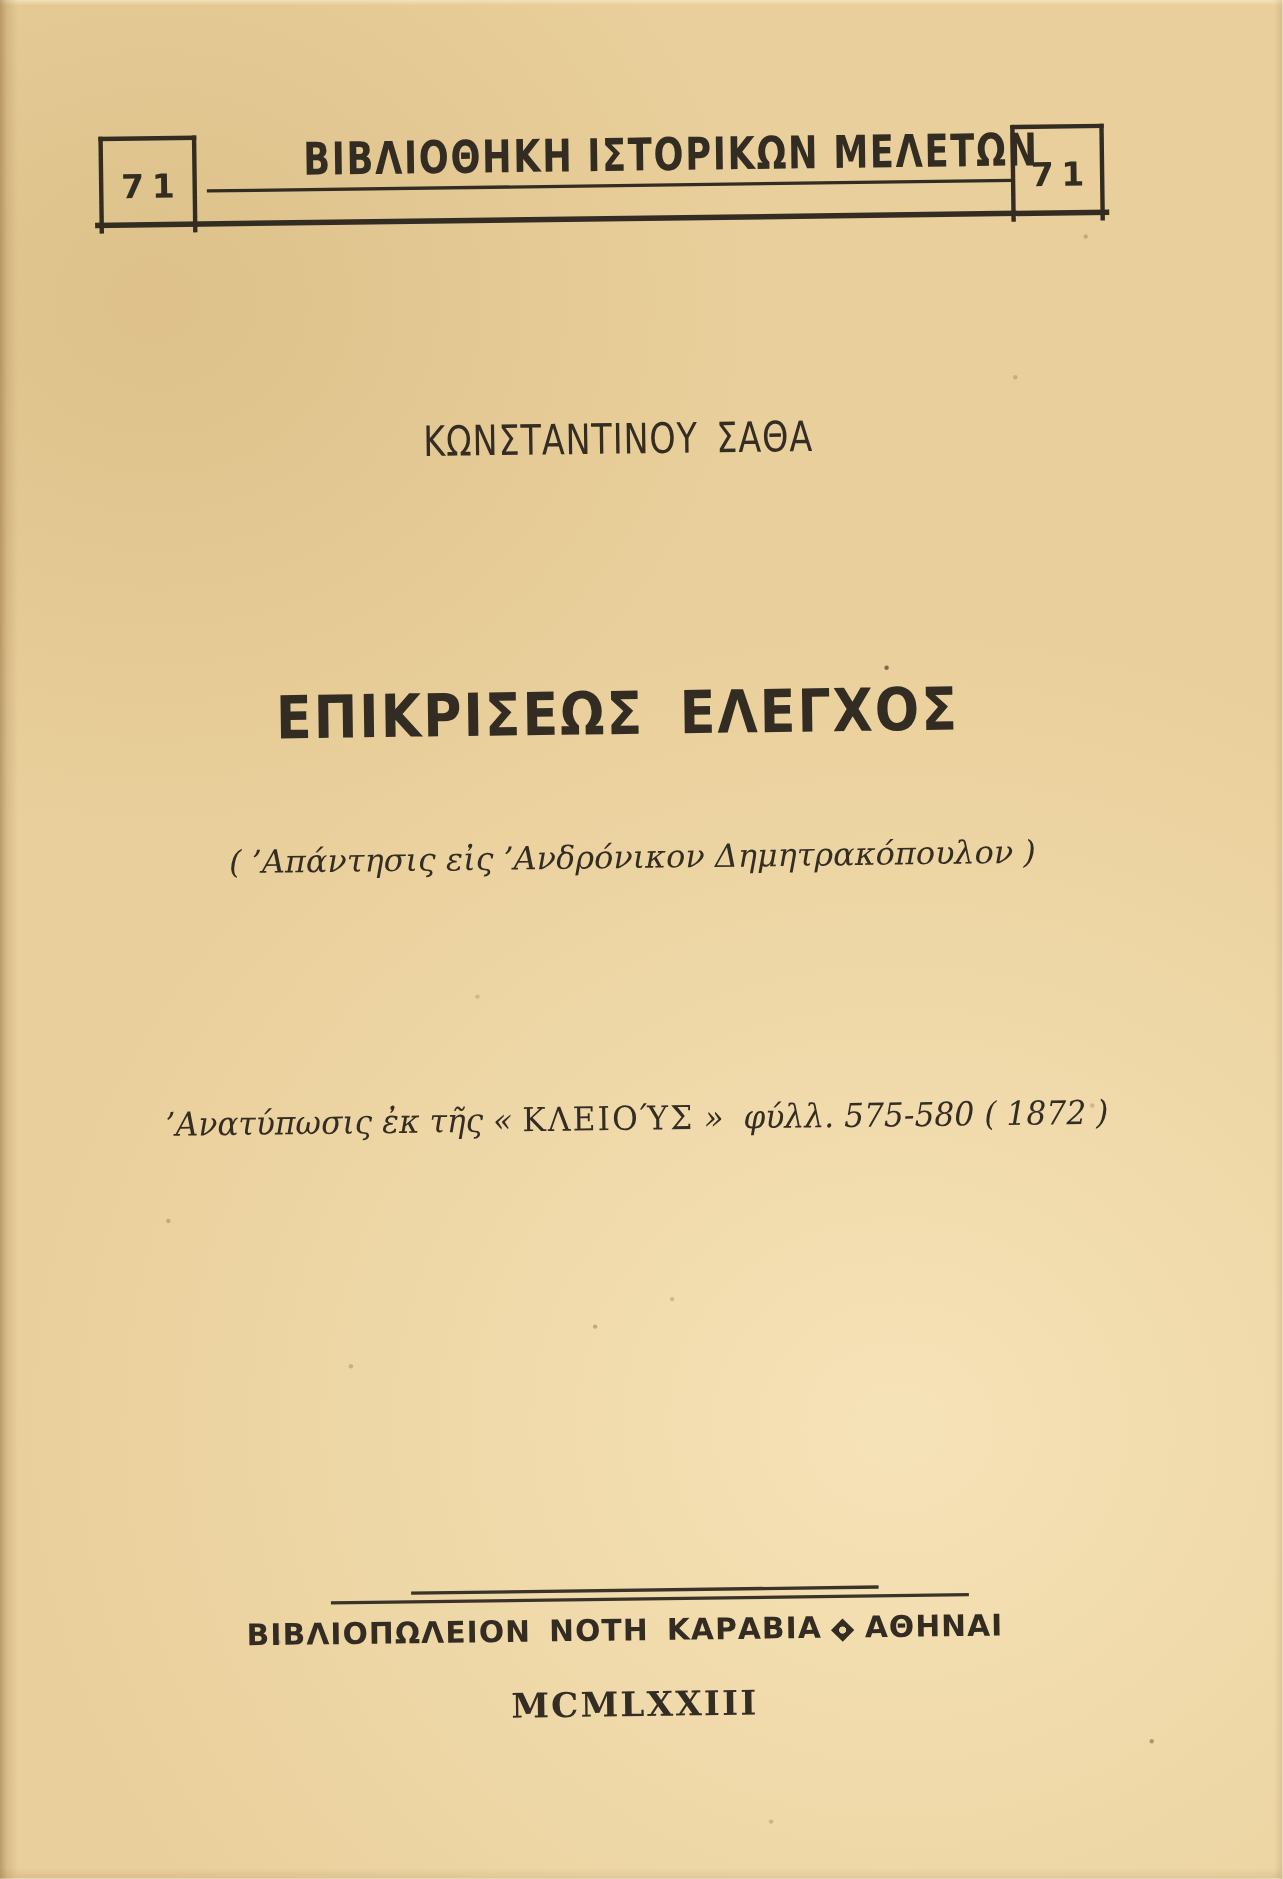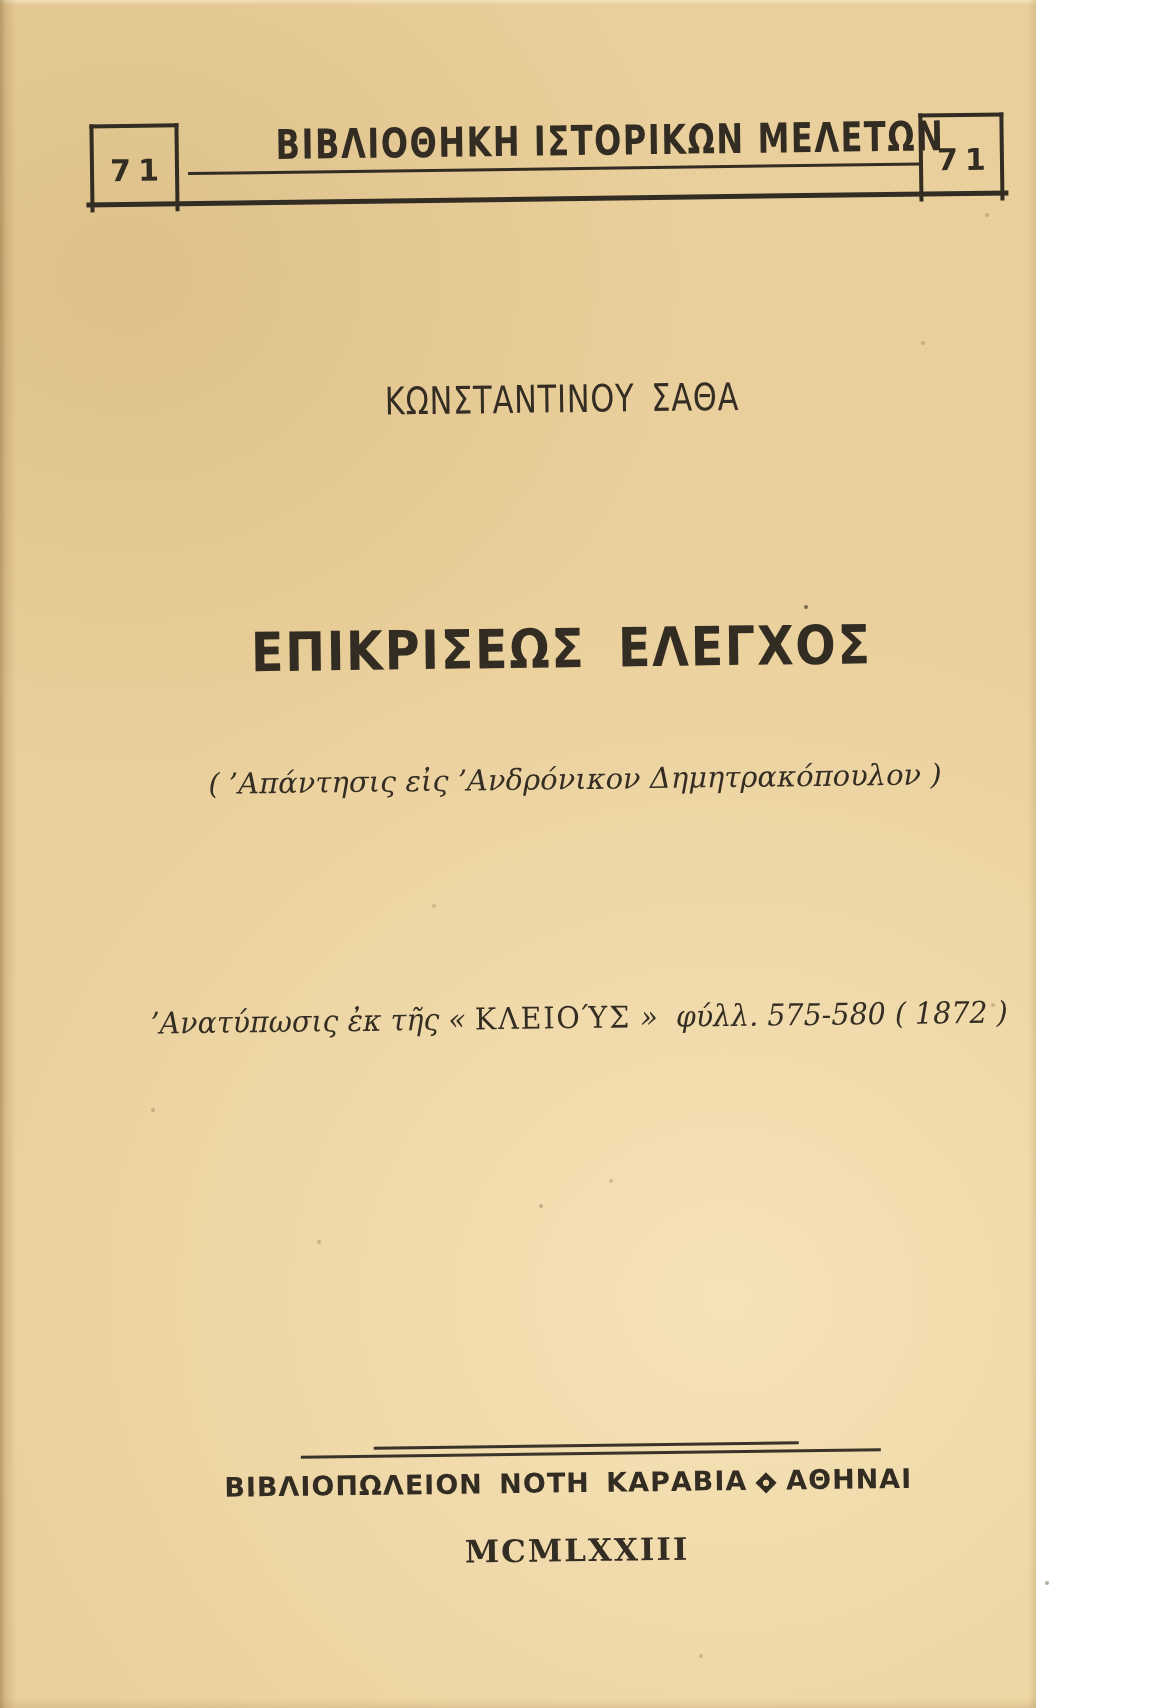--- a/index.html
+++ b/index.html
@@ -1,21 +1,21 @@
 <!DOCTYPE html>
 <html><head>
 <meta charset="utf-8">
 <style>
   html,body{margin:0;padding:0;}
   body{
     width:1166px;height:1708px;overflow:hidden;
     font-family:"DejaVu Sans", sans-serif;
   }
   .page{
-    position:relative;width:1036px;height:1708px;
+    position:relative;width:1166px;height:1708px;
     background-color:#e9cf9b;
     background-image:
       linear-gradient(90deg, rgba(140,104,58,.50) 0px, rgba(140,104,58,.20) 6px, rgba(140,104,58,0) 16px),
       linear-gradient(270deg, rgba(140,104,58,.18) 0px, rgba(140,104,58,0) 8px),
       linear-gradient(180deg, rgba(252,242,212,.55) 0px, rgba(252,242,212,0) 5px),
       linear-gradient(0deg, rgba(140,104,58,.15) 0px, rgba(140,104,58,0) 10px),
       radial-gradient(1150px 1050px at 70% 76%, rgba(248,230,188,.85), rgba(248,230,188,0) 70%),
       radial-gradient(850px 750px at 12% 16%, rgba(203,170,112,.38), rgba(203,170,112,0) 65%);
   }
   .abs{position:absolute;}

